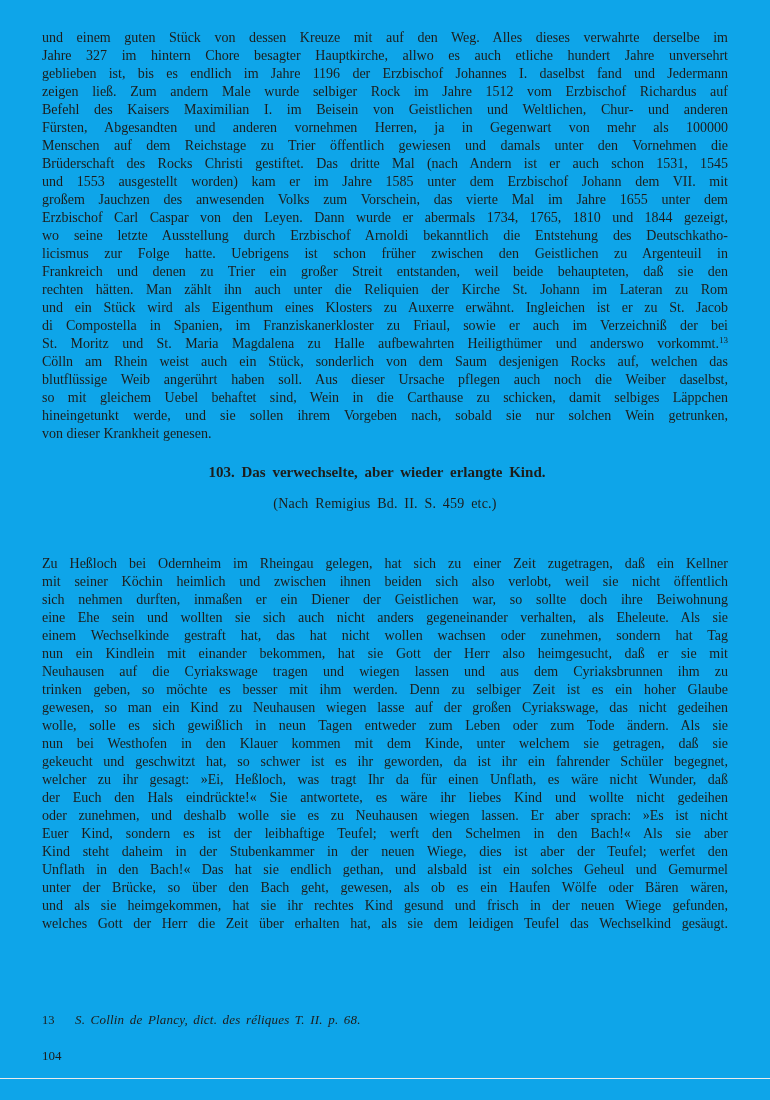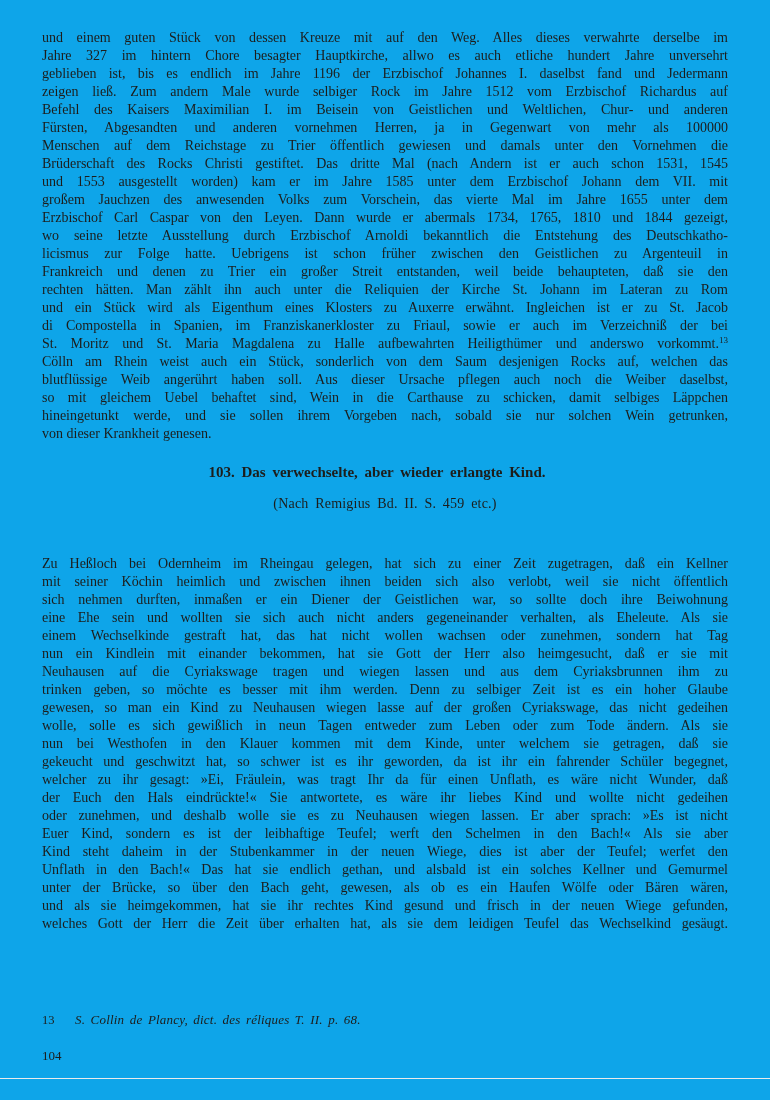--- a/index.html
+++ b/index.html
@@ -144,26 +144,26 @@
       <div class="tline">sich nehmen durften, inmaßen er ein Diener der Geistlichen war, so sollte doch ihre Beiwohnung</div>
       <div class="tline">eine Ehe sein und wollten sie sich auch nicht anders gegeneinander verhalten, als Eheleute. Als sie</div>
       <div class="tline">einem Wechselkinde gestraft hat, das hat nicht wollen wachsen oder zunehmen, sondern hat Tag</div>
       <div class="tline">nun ein Kindlein mit einander bekommen, hat sie Gott der Herr also heimgesucht, daß er sie mit</div>
       <div class="tline">Neuhausen auf die Cyriakswage tragen und wiegen lassen und aus dem Cyriaksbrunnen ihm zu</div>
       <div class="tline">trinken geben, so möchte es besser mit ihm werden. Denn zu selbiger Zeit ist es ein hoher Glaube</div>
       <div class="tline">gewesen, so man ein Kind zu Neuhausen wiegen lasse auf der großen Cyriakswage, das nicht gedeihen</div>
       <div class="tline">wolle, solle es sich gewißlich in neun Tagen entweder zum Leben oder zum Tode ändern. Als sie</div>
       <div class="tline">nun bei Westhofen in den Klauer kommen mit dem Kinde, unter welchem sie getragen, daß sie</div>
       <div class="tline">gekeucht und geschwitzt hat, so schwer ist es ihr geworden, da ist ihr ein fahrender Schüler begegnet,</div>
-      <div class="tline">welcher zu ihr gesagt: »Ei, Fräulein, was tragt Ihr da für einen Unflath, es wäre nicht Wunder, daß</div>
+      <div class="tline">welcher zu ihr gesagt: »Ei, Heßloch, was tragt Ihr da für einen Unflath, es wäre nicht Wunder, daß</div>
       <div class="tline">der Euch den Hals eindrückte!« Sie antwortete, es wäre ihr liebes Kind und wollte nicht gedeihen</div>
       <div class="tline">oder zunehmen, und deshalb wolle sie es zu Neuhausen wiegen lassen. Er aber sprach: »Es ist nicht</div>
       <div class="tline">Euer Kind, sondern es ist der leibhaftige Teufel; werft den Schelmen in den Bach!« Als sie aber</div>
       <div class="tline">Kind steht daheim in der Stubenkammer in der neuen Wiege, dies ist aber der Teufel; werfet den</div>
-      <div class="tline">Unflath in den Bach!« Das hat sie endlich gethan, und alsbald ist ein solches Kellner und Gemurmel</div>
+      <div class="tline">Unflath in den Bach!« Das hat sie endlich gethan, und alsbald ist ein solches Geheul und Gemurmel</div>
       <div class="tline">unter der Brücke, so über den Bach geht, gewesen, als ob es ein Haufen Wölfe oder Bären wären,</div>
       <div class="tline">und als sie heimgekommen, hat sie ihr rechtes Kind gesund und frisch in der neuen Wiege gefunden,</div>
       <div class="tline">welches Gott der Herr die Zeit über erhalten hat, als sie dem leidigen Teufel das Wechselkind gesäugt.</div>
     </div>
 
   <div class="footnote">
     <span class="footnote-marker">13</span>
     <span class="footnote-text">S. Collin de Plancy, dict. des réliques T. II. p. 68.</span>
   </div>
 

